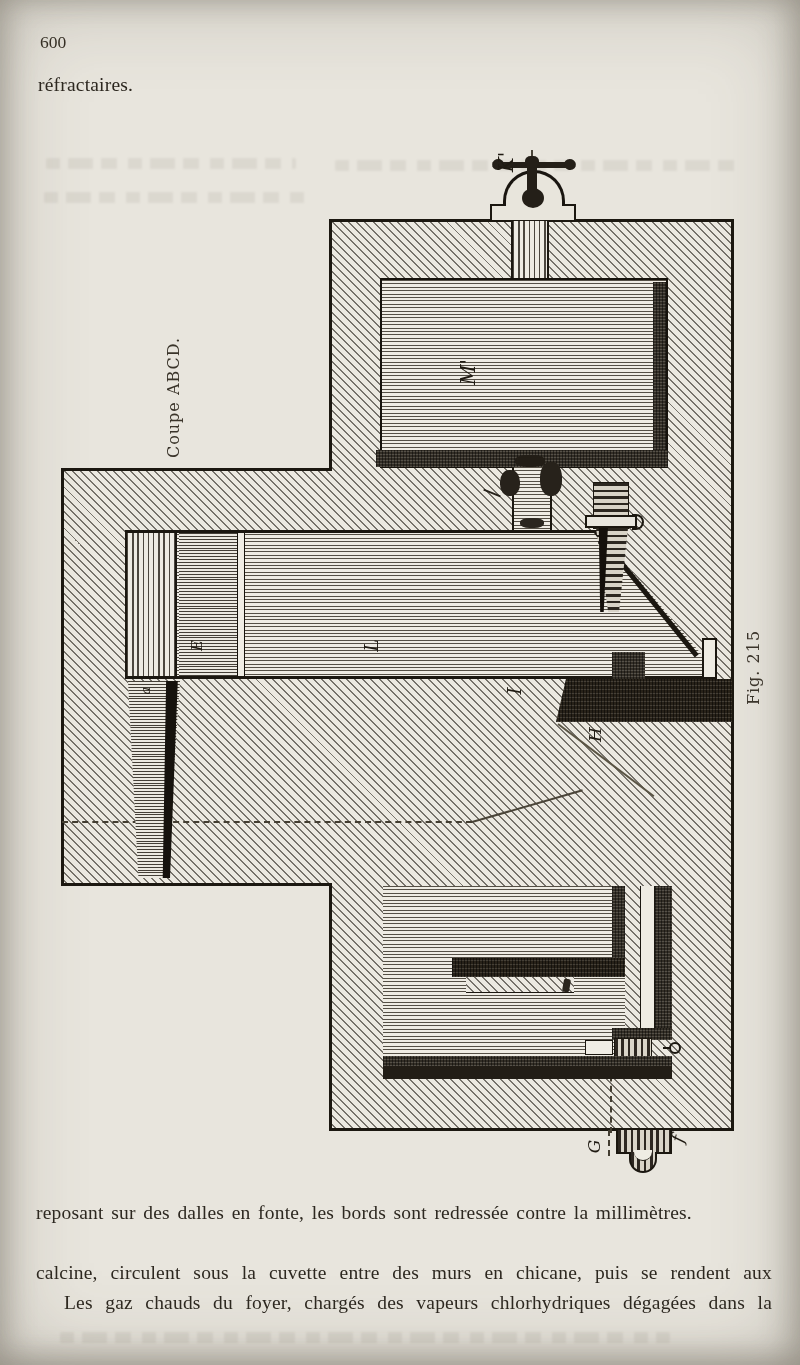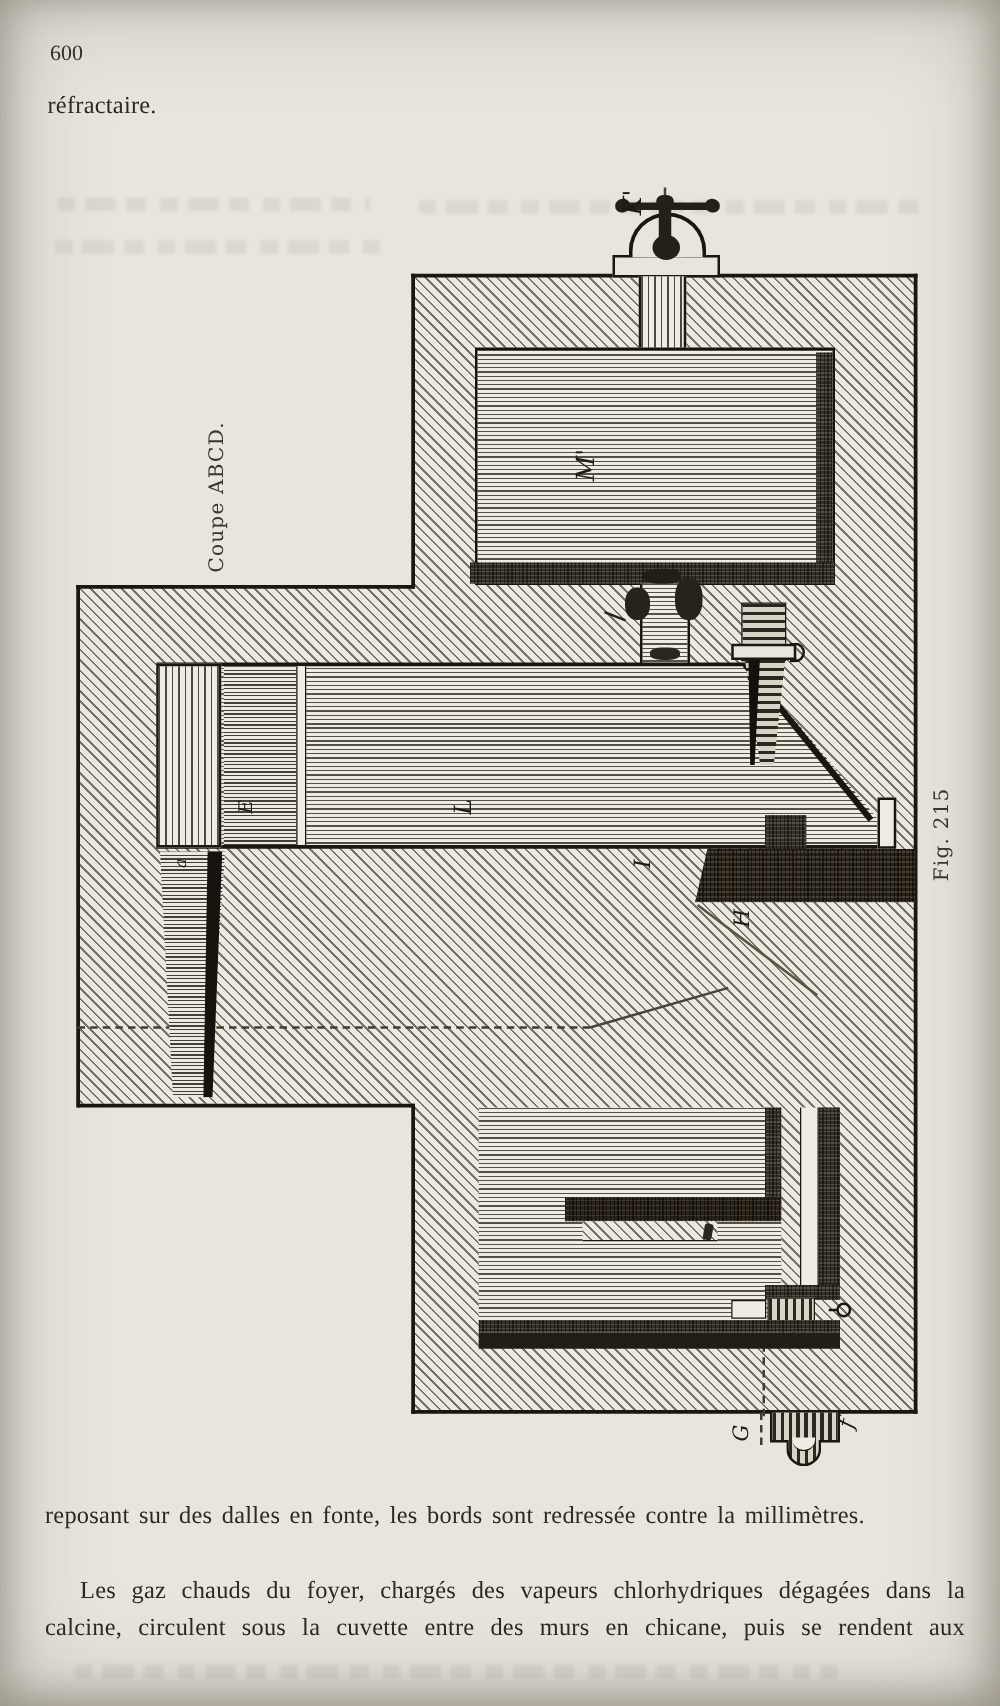--- a/index.html
+++ b/index.html
@@ -43,21 +43,21 @@
 <div class="page">
 
   <div class="abs smudge" style="left:46px;top:158px;width:250px;"></div>
   <div class="abs smudge" style="left:335px;top:160px;width:400px;"></div>
   <div class="abs smudge" style="left:44px;top:192px;width:268px;"></div>
   <div class="abs smudge" style="left:60px;top:1332px;width:610px;"></div>
 
   <div class="abs" style="left:40px;top:32px;font-size:17.5px;color:#332d23;">600</div>
 
   <div class="abs" style="left:38px;top:70px;width:734px;">
-    <div class="bodyline">réfractaire.</div>
+    <div class="bodyline">réfractaires.</div>
   </div>
 
   <div class="abs hatch" style="left:61px;top:219px;width:673px;height:912px;
               clip-path:polygon(269px 0,673px 0,673px 912px,269px 912px,269px 664px,0 664px,0 249px,269px 249px);"></div>
 
   <div class="abs ln" style="left:329px;top:219px;width:405px;height:3px;"></div>
   <div class="abs ln" style="left:731px;top:219px;width:3px;height:912px;"></div>
   <div class="abs ln" style="left:329px;top:1128px;width:405px;height:3px;"></div>
   <div class="abs ln" style="left:329px;top:883px;width:3px;height:248px;"></div>
   <div class="abs ln" style="left:62px;top:883px;width:270px;height:3px;"></div>
@@ -148,18 +148,18 @@
   <div class="abs plabel" style="left:582px;top:1138px;width:24px;font-size:17px;">G</div>
   <div class="abs plabel" style="left:668px;top:1130px;width:20px;font-size:18px;transform:rotate(-75deg);">f</div>
 
   <div class="abs sidelabel" style="left:103px;top:388px;width:140px;text-align:center;font-size:16px;letter-spacing:1px;transform:rotate(-90deg);">Coupe ABCD.</div>
   <div class="abs sidelabel" style="left:703px;top:658px;width:100px;text-align:center;font-size:16px;letter-spacing:1px;transform:rotate(-90deg);">Fig. 215</div>
 
   <div class="abs" style="left:36px;top:1198px;width:736px;">
     <div class="bodyline" style="word-spacing:2.5px;">reposant sur des dalles en fonte, les bords sont redressée contre la millimètres.</div>
   </div>
   <div class="abs" style="left:36px;top:1258px;width:736px;">
+    <div class="bodyline j">calcine, circulent sous la cuvette entre des murs en chicane, puis se rendent aux</div>
     <div class="bodyline j" style="text-indent:28px;">Les gaz chauds du foyer, chargés des vapeurs chlorhydriques dégagées dans la</div>
-    <div class="bodyline j">calcine, circulent sous la cuvette entre des murs en chicane, puis se rendent aux</div>
   </div>
 
   <div class="abs vignette" style="left:0;top:0;width:800px;height:1365px;"></div>
 </div>
 
 </body></html>

